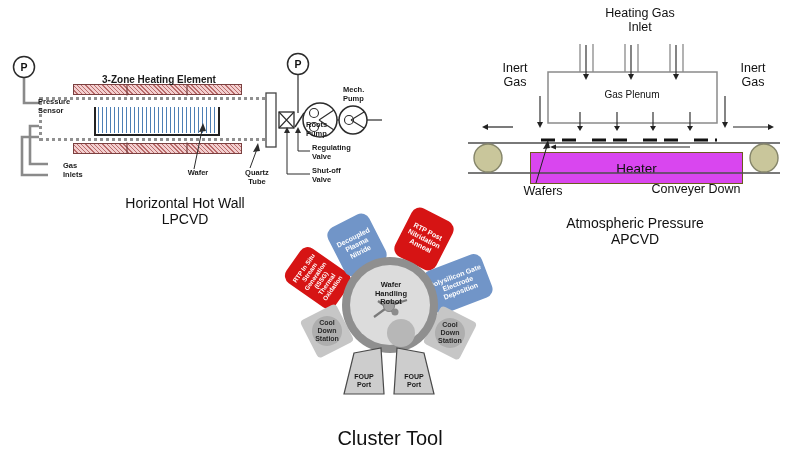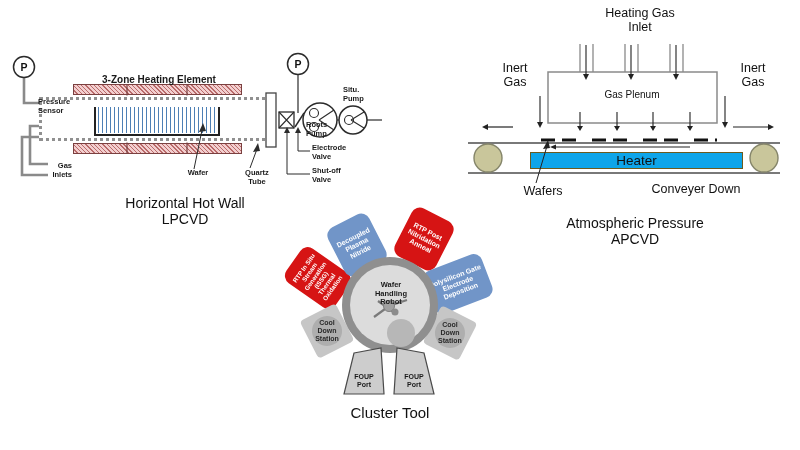--- a/index.html
+++ b/index.html
@@ -16,22 +16,22 @@
   
   .tube{position:absolute;left:39px;top:97px;width:234px;height:44px;box-sizing:border-box;
         border:3.5px dotted #909090;background:#fff;z-index:1;}
   .hbar{position:absolute;width:169px;height:11px;box-sizing:border-box;border:1px solid #7a4040;z-index:1;
         background:repeating-linear-gradient(45deg,#f3cfcf 0px,#f3cfcf 2px,#b96a6a 2px,#b96a6a 3px);}
   .boat{position:absolute;left:94px;top:107px;width:126px;height:29px;box-sizing:border-box;z-index:2;
         border-left:2px solid #222;border-right:2px solid #222;border-bottom:2px solid #222;}
   .wafers{position:absolute;left:98px;top:107px;width:120px;height:26px;z-index:2;
         background:repeating-linear-gradient(90deg,#4d7fb5 0px,#4d7fb5 1.3px,transparent 1.3px,transparent 4px);}
   
-  .heater{position:absolute;left:530px;top:152px;width:213px;height:17px;box-sizing:border-box;z-index:1;
-        background:#0ea5e9;border:1.3px solid #6b5b1e;display:flex;align-items:center;justify-content:center;
+  .heater{position:absolute;left:530px;top:152px;width:213px;height:32px;box-sizing:border-box;z-index:1;
+        background:#d946ef;border:1.3px solid #6b5b1e;display:flex;align-items:center;justify-content:center;
         font:13.5px "Liberation Sans",sans-serif;color:#111;}
   
   .chamber{position:absolute;display:flex;align-items:center;justify-content:center;text-align:center;
         border-radius:9px;color:#fff;font-weight:bold;box-sizing:border-box;padding:2px;z-index:1;}
   .ring{position:absolute;left:390px;top:305px;width:96px;height:96px;border-radius:50%;
         background:#8f8f8f;transform:translate(-50%,-50%);z-index:2;}
   .platform{position:absolute;left:390px;top:305px;width:80px;height:80px;border-radius:50%;
         background:#dcdcdc;transform:translate(-50%,-50%);z-index:3;}
   .coolcirc{position:absolute;left:50%;top:50%;width:30px;height:30px;border-radius:50%;
         background:#aeaeae;transform:translate(-50%,-50%);}
@@ -162,38 +162,38 @@
       <circle cx="401" cy="333" r="14" fill="#b7b7b7"></circle>
       <path d="M374,317 L389,306 L407,300 M378,301 L395,313" stroke="#7a7a7a" stroke-width="2.2" fill="none"></path>
       <circle cx="389" cy="306" r="5.5" fill="#a2a2a2" stroke="#808080" stroke-width="1"></circle>
       <circle cx="395" cy="312" r="3.5" fill="#8c8c8c"></circle>
     </g>
   </svg>
 
   <span class="gaugeP lab" style="left:13px;top:62px;width:22px;">P</span>
   <span class="lb lab" style="left:38px;top:59px;width:36px;margin-top:39px;">Pressure Sensor</span>
   <span class="lb ctr lab" style="left:90px;top:74px;width:138px;font-size:10px;">3-Zone Heating Element</span>
-  <span class="lb lab" style="left:42px;top:162px;width:30px;text-align:right;">Gas Inlets</span>
+  <span class="lb lab" style="left:63px;top:162px;width:30px;">Gas Inlets</span>
   <span class="lb ctr lab" style="left:181px;top:169px;width:34px;">Wafer</span>
   <span class="lb ctr lab" style="left:240px;top:169px;width:34px;">Quartz Tube</span>
   <span class="gaugeP lab" style="left:287px;top:59px;width:22px;">P</span>
   <span class="lb lab" style="left:306px;top:86px;width:30px;margin-top:35px;">Roots Pump</span>
-  <span class="lb lab" style="left:343px;top:86px;width:32px;">Situ. Pump</span>
-  <span class="lb lab" style="left:312px;top:144px;width:48px;">Electrode Valve</span>
+  <span class="lb lab" style="left:343px;top:86px;width:32px;">Mech. Pump</span>
+  <span class="lb lab" style="left:312px;top:144px;width:48px;">Regulating Valve</span>
   <span class="lb lab" style="left:312px;top:167px;width:44px;">Shut-off Valve</span>
   <span class="lt lab" style="left:95px;top:195px;width:180px;">Horizontal Hot Wall</span>
   <span class="lt lab" style="left:95px;top:211px;width:180px;">LPCVD</span>
 
   <span class="lm ctr lab" style="left:592px;top:6px;width:96px;">Heating Gas Inlet</span>
   <span class="lm ctr lab" style="left:494px;top:61px;width:42px;">Inert Gas</span>
   <span class="lm ctr lab" style="left:732px;top:61px;width:42px;">Inert Gas</span>
   <span class="lm ctr lab" style="left:572px;top:89px;width:120px;font-size:10px;">Gas Plenum</span>
   <span class="lm ctr lab" style="left:520px;top:184px;width:46px;text-align:center;">Wafers</span>
   <span class="lm ctr lab" style="left:646px;top:182px;width:100px;">Conveyer Down</span>
   <span class="lt lab" style="left:555px;top:231px;width:160px;">APCVD</span>
   <span class="lt lab" style="left:555px;top:215px;width:160px;">Atmospheric Pressure</span>
 
   <span class="lb ctr lab" style="left:369px;top:281px;width:44px;">Wafer Handling Robot</span>
   <span class="lb ctr lab" style="left:347px;top:373px;width:34px;font-size:7px;">FOUP Port</span>
   <span class="lb ctr lab" style="left:397px;top:373px;width:34px;font-size:7px;">FOUP Port</span>
-  <span class="lt lab" style="left:300px;top:404px;width:180px;font-size:15px;">Cluster Tool</span>
+  <span class="lt lab" style="left:300px;top:427px;width:180px;font-size:20px;">Cluster Tool</span>
 
 </div>
 
 </body></html>

